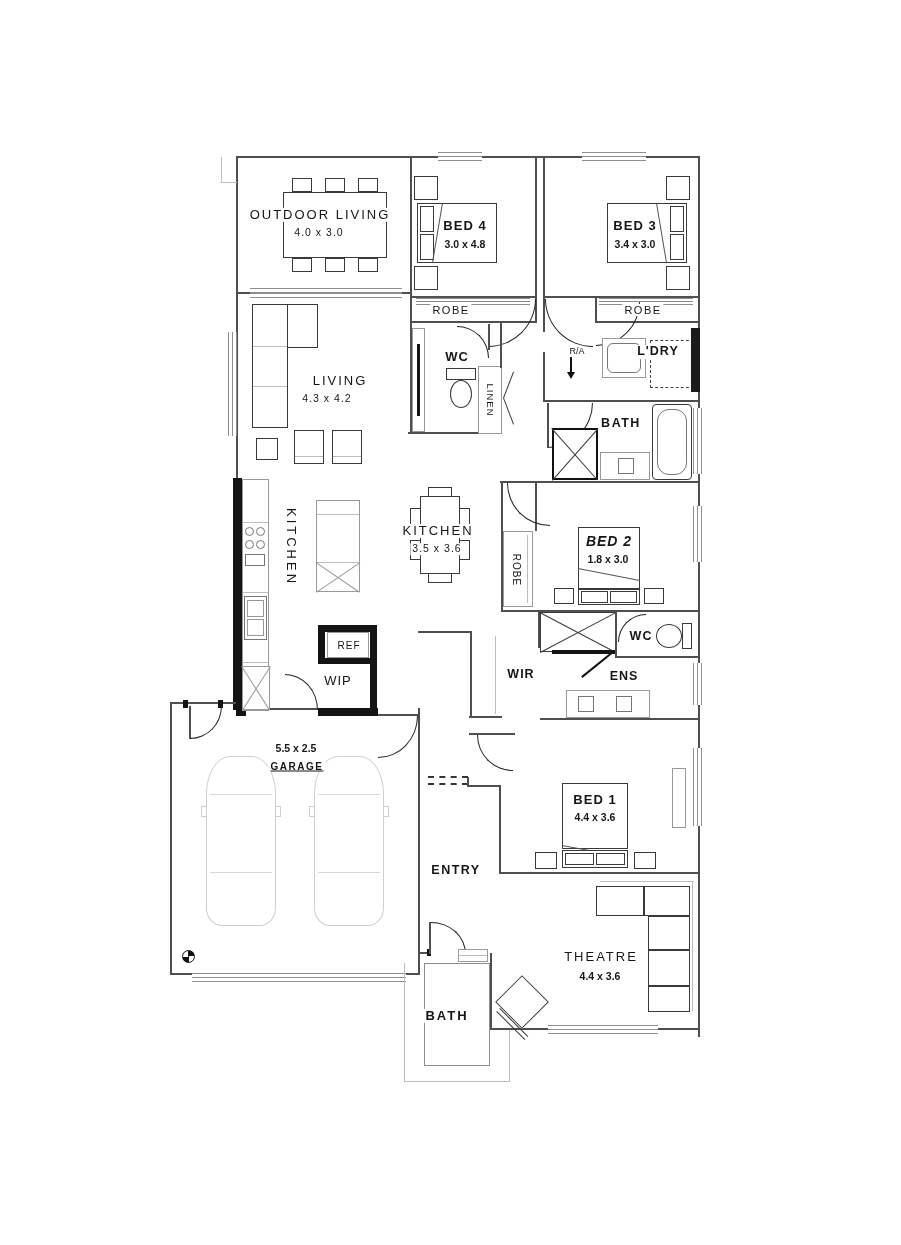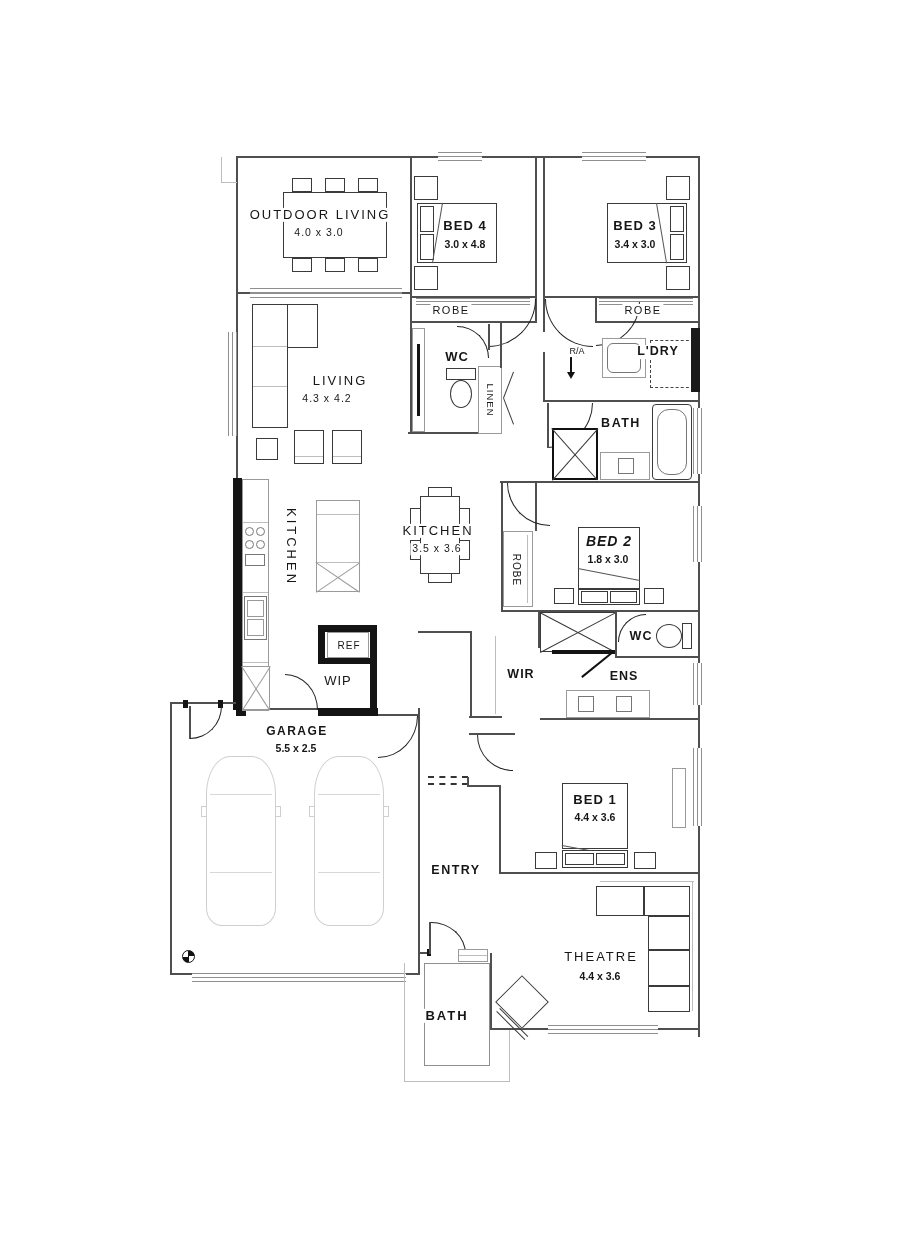--- a/index.html
+++ b/index.html
@@ -320,21 +320,21 @@
   <div class="lbl b" style="left:609px;top:542px;font-size:14px;letter-spacing:1px;font-style:italic;">BED 2</div>
   <div class="lbl b" style="left:608px;top:560px;font-size:10.5px;">1.8 x 3.0</div>
 
   <div class="lbl b" style="left:641px;top:637px;font-size:12.5px;letter-spacing:1px;">WC</div>
   <div class="lbl b" style="left:521px;top:675px;font-size:12.5px;letter-spacing:1px;">WIR</div>
   <div class="lbl b" style="left:624px;top:677px;font-size:12.5px;letter-spacing:1px;">ENS</div>
 
   <div class="lbl" style="left:349px;top:645px;font-size:10px;letter-spacing:1px;">REF</div>
   <div class="lbl" style="left:338px;top:681px;font-size:13px;letter-spacing:1px;">WIP</div>
 
-  <div class="lbl b" style="left:297px;top:732px;font-size:12px;letter-spacing:1.5px;">GARAGE</div>
+  <div class="lbl b" style="left:297px;top:766px;font-size:10px;letter-spacing:1.5px;text-decoration:underline;">GARAGE</div>
   <div class="lbl b" style="left:296px;top:749px;font-size:10.5px;">5.5 x 2.5</div>
 
   <div class="lbl b" style="left:456px;top:871px;font-size:12.5px;letter-spacing:1.5px;">ENTRY</div>
 
   <div class="lbl b" style="left:595px;top:800px;font-size:13px;letter-spacing:1px;">BED 1</div>
   <div class="lbl b" style="left:595px;top:818px;font-size:10.5px;">4.4 x 3.6</div>
 
   <div class="lbl" style="left:601px;top:957px;font-size:13px;letter-spacing:2px;">THEATRE</div>
   <div class="lbl b" style="left:600px;top:977px;font-size:10.5px;">4.4 x 3.6</div>
 

